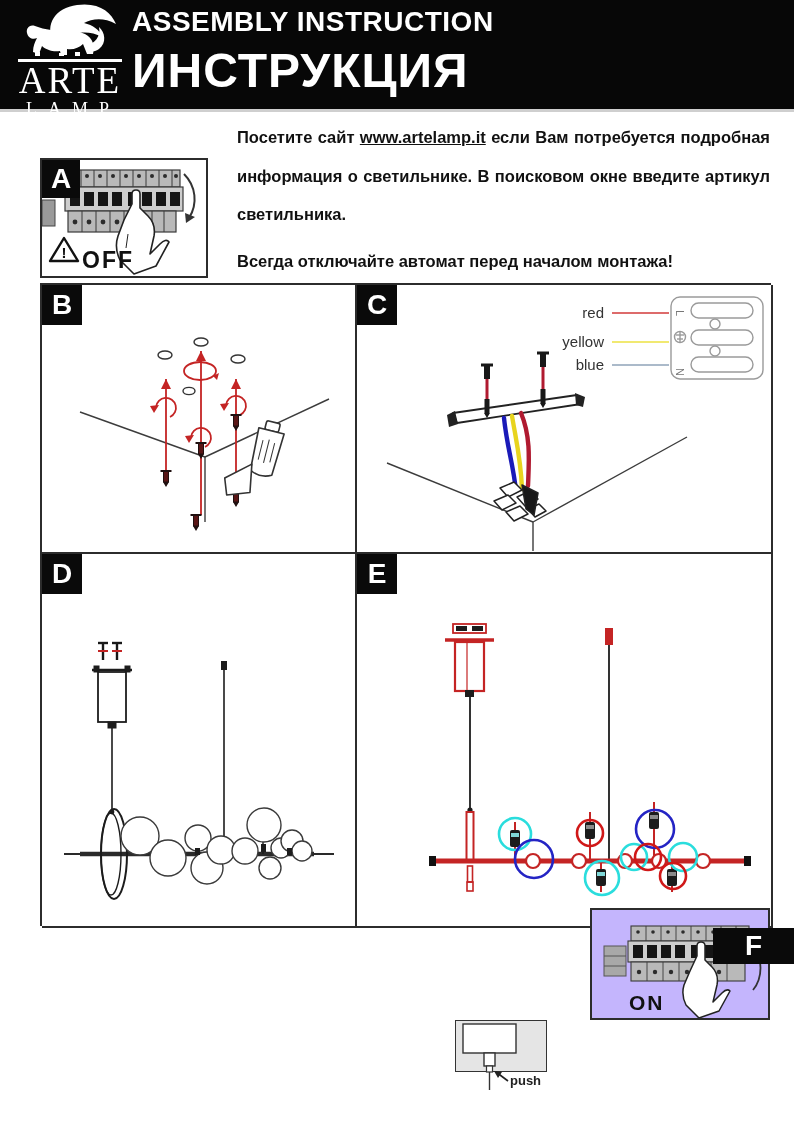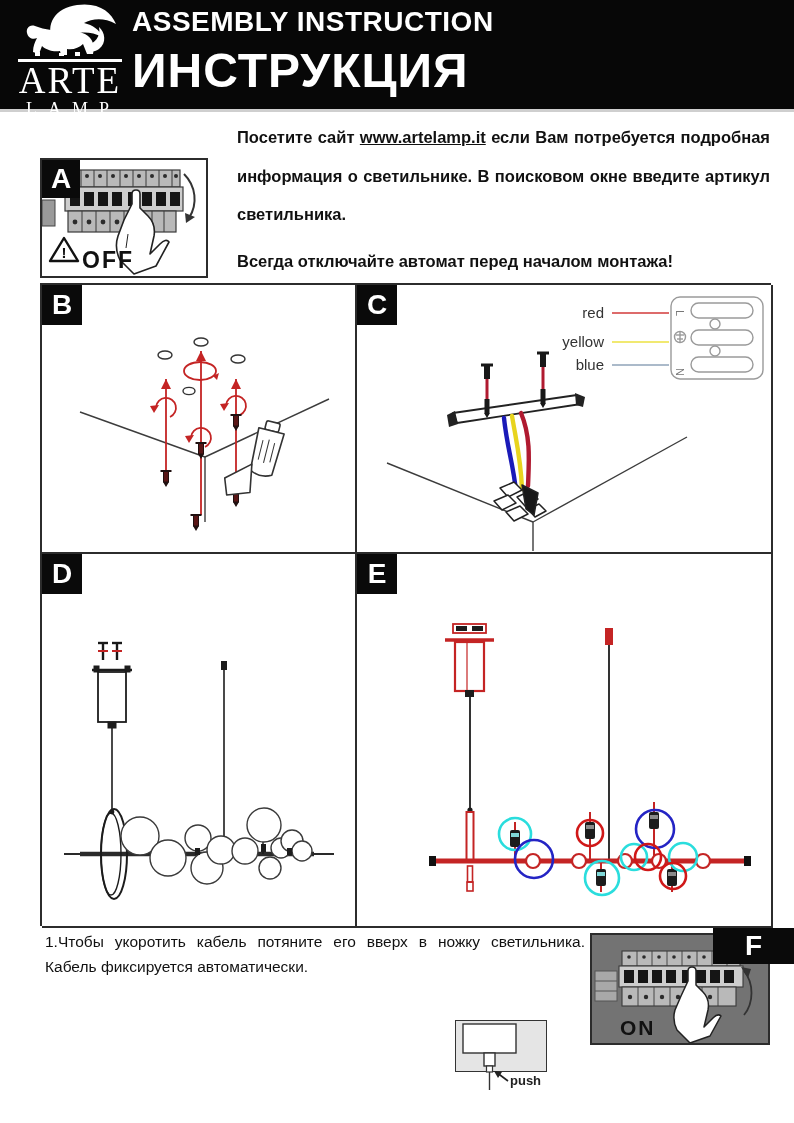--- a/index.html
+++ b/index.html
@@ -48,22 +48,22 @@
   .cell svg { position:absolute; left:0; top:0; }
   .plabel {
     position:absolute; left:0; top:0; width:40px; height:40px; background:#0a0a0a;
     color:#fff; font-size:28px; font-weight:bold; display:flex; align-items:center; justify-content:center;
     z-index:3;
   }
   
   .footnotes { position:absolute; left:45px; top:930px; width:540px; font-size:15.5px; line-height:24.5px; }
   .footnotes p { text-align:justify; }
   .panel-f {
-    position:absolute; left:590px; top:933px; width:180px; height:112px;
-    border:2px solid #2c2c2c; background:#737373;
+    position:absolute; left:590px; top:908px; width:180px; height:112px;
+    border:2px solid #2c2c2c; background:#c4b5fd;padding-left:9px;
   }
   .flabel {
     position:absolute; left:713px; top:928px; width:81px; height:36px; background:#0a0a0a;
     color:#fff; font-size:28px; font-weight:bold; display:flex; align-items:center; justify-content:center; z-index:4;
   }
   .push-box {
     position:absolute; left:455px; top:1020px; width:92px; height:52px;
     border:1.5px solid #333; background:#e5e5e5;
   }
   svg text { font-family:"Liberation Sans","DejaVu Sans",sans-serif; }
@@ -460,21 +460,20 @@
           <circle cx="298" cy="275" r="19" stroke="#2424c4"></circle>
           <circle cx="291" cy="303" r="13" stroke="#d01818"></circle>
           <circle cx="326" cy="303" r="14" stroke="#2adddd"></circle>
           <circle cx="316" cy="322" r="13" stroke="#d01818"></circle>
         </g>
       </svg>
     </div>
   </div>
 
   <div class="footnotes">
-    <p>1.Чтобы укоротить кабель потяните его вверх в ножку светильника. Кабель фиксируется автоматически.</p>
   </div>
 
   <div class="push-box">
     <svg width="89" height="69" viewBox="0 0 89 69">
       <rect x="7" y="3" width="53" height="29" fill="#fff" stroke="#333" stroke-width="1.4"></rect>
       <rect x="28" y="32" width="11" height="13" fill="#fff" stroke="#333" stroke-width="1.4"></rect>
       <rect x="30.5" y="45" width="6" height="6" fill="#fff" stroke="#333" stroke-width="1.2"></rect>
       <line x1="33.5" y1="51" x2="33.5" y2="69" stroke="#333" stroke-width="1.4"></line>
       <path d="M52,60 L40,51" stroke="#222" stroke-width="1.6" fill="none"></path>
       <path d="M38,50 l8,1 l-4,6 z" fill="#222"></path>

